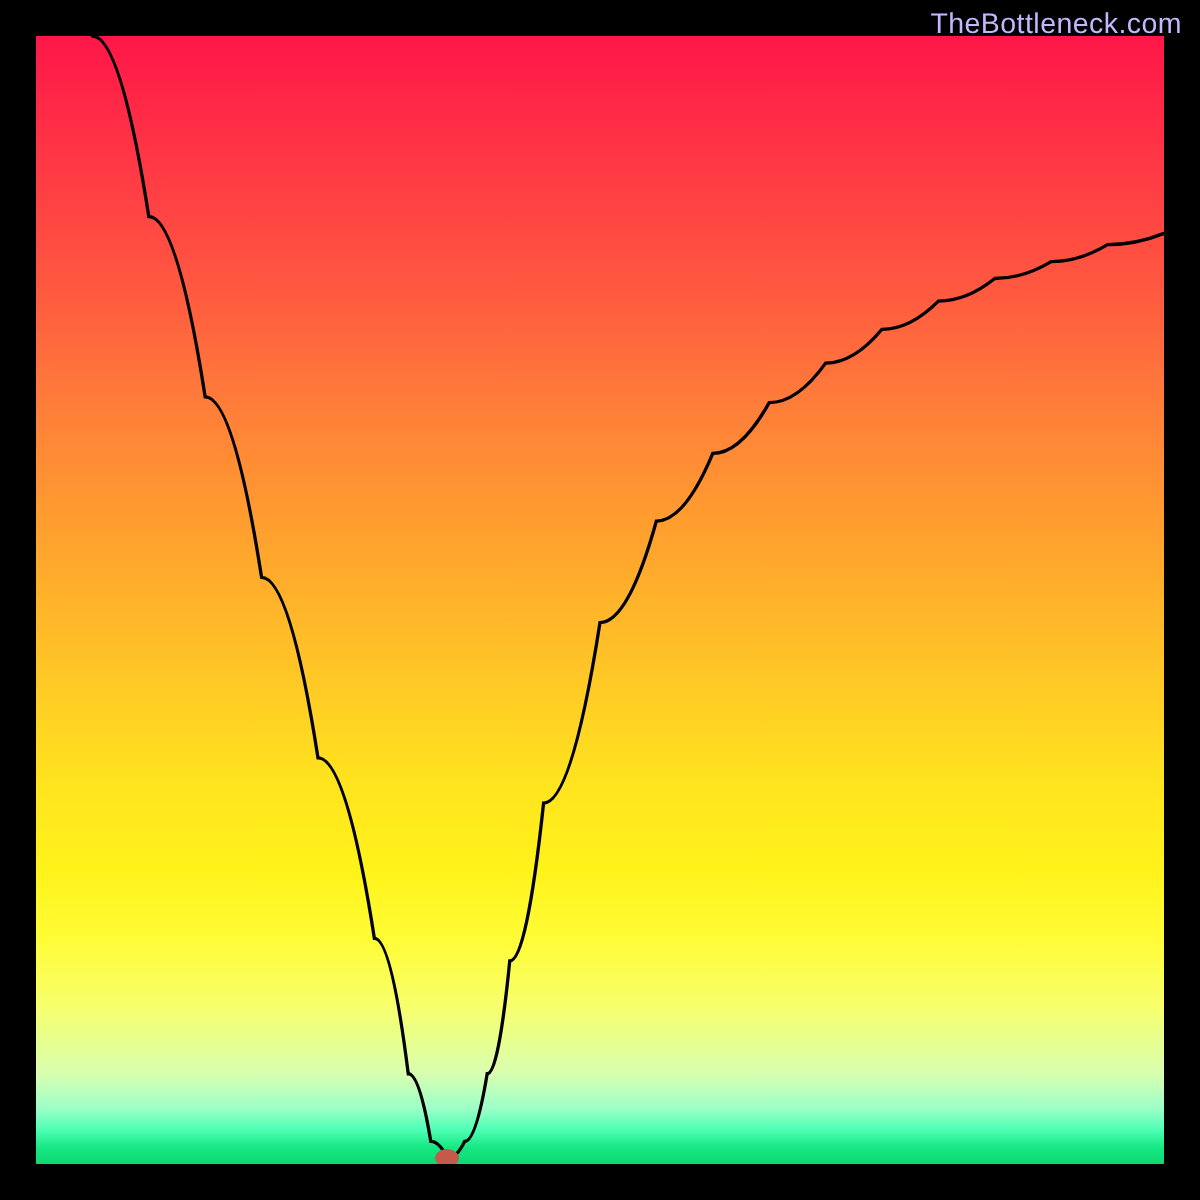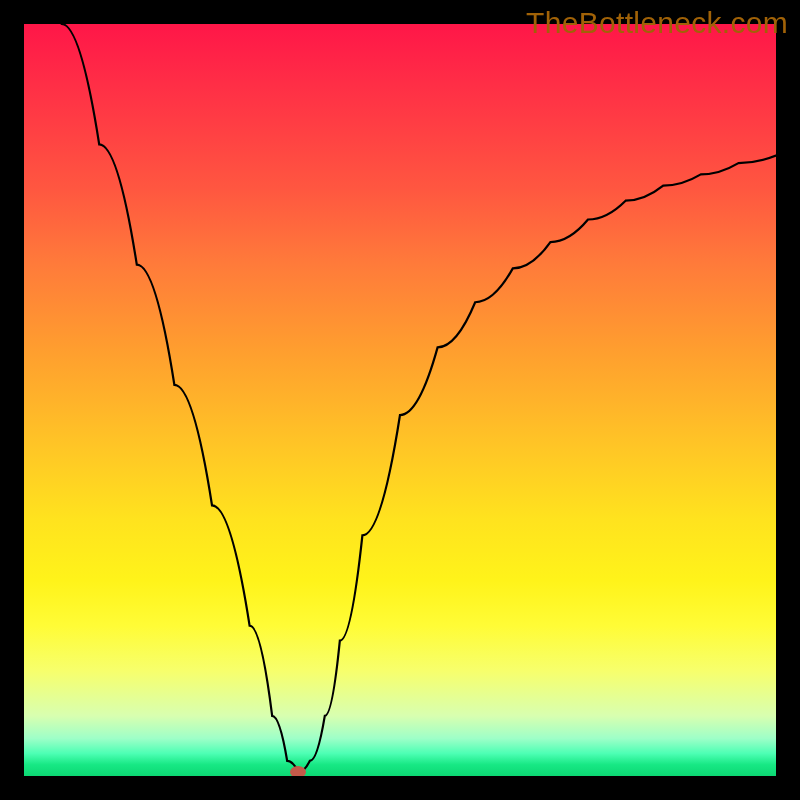--- a/index.html
+++ b/index.html
@@ -7,22 +7,22 @@
     width: 800px;
     height: 800px;
     background: #000;
     position: relative;
     font-family: Arial, sans-serif;
   }
   .watermark {
     position: absolute;
     top: 6px;
     right: 12px;
-    color: #a16207;
-    font-size: 30px;
+    color: #c4b5fd;
+    font-size: 19px;
     font-weight: 500;
     letter-spacing: 0.3px;
     z-index: 10;
   }
   .plot-area {
     position: absolute;
     left: 24px;
     top: 24px;
     width: 752px;
     height: 752px;

